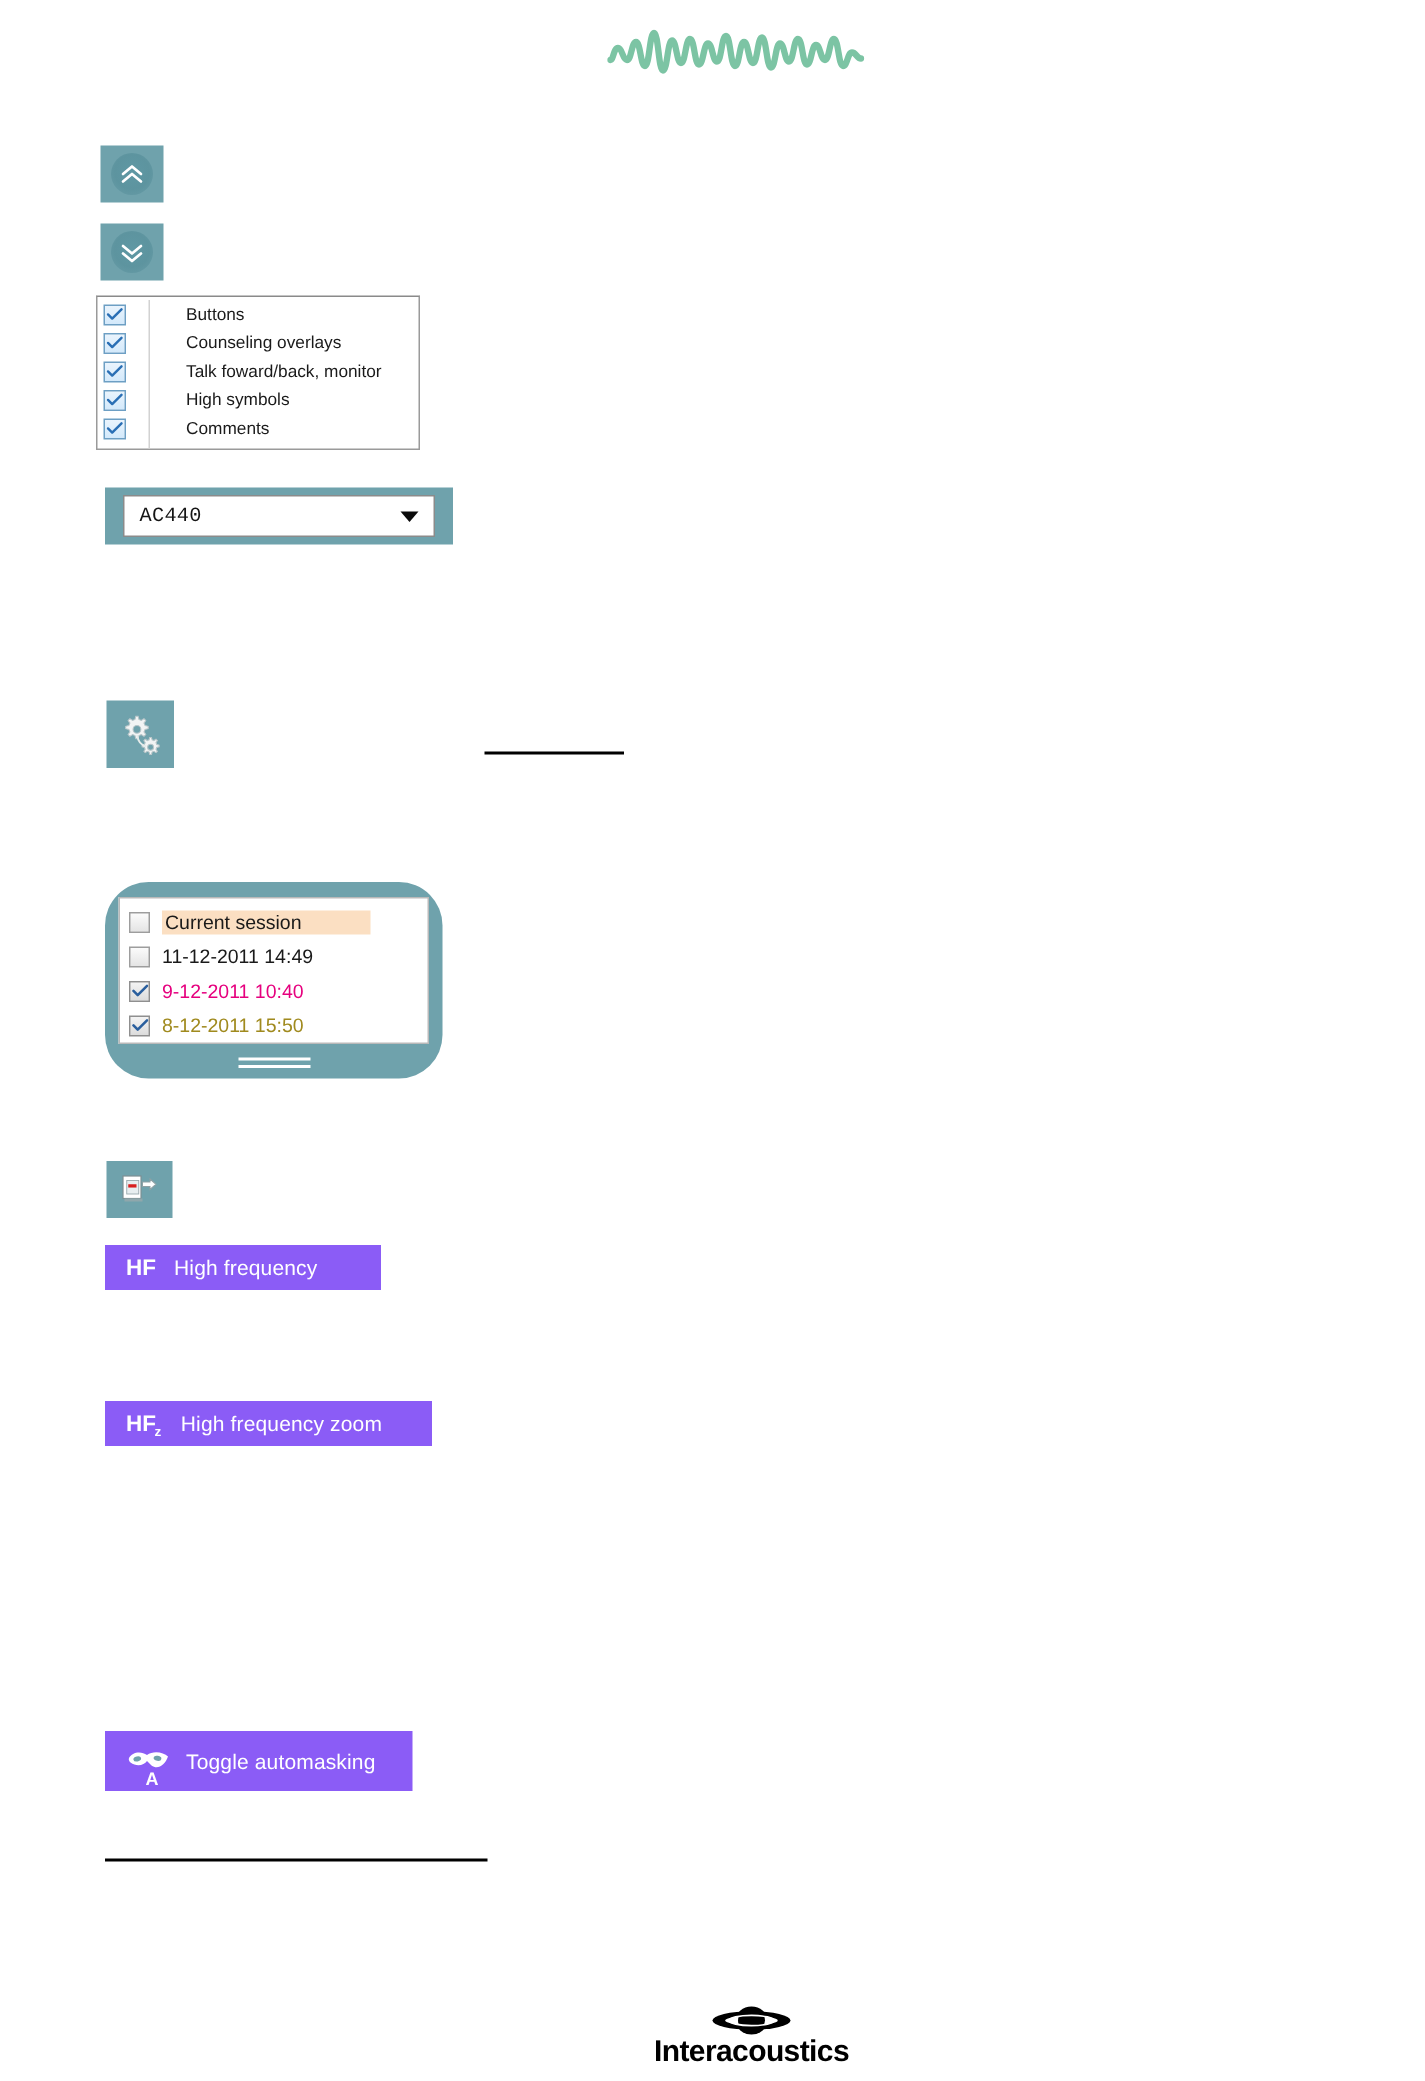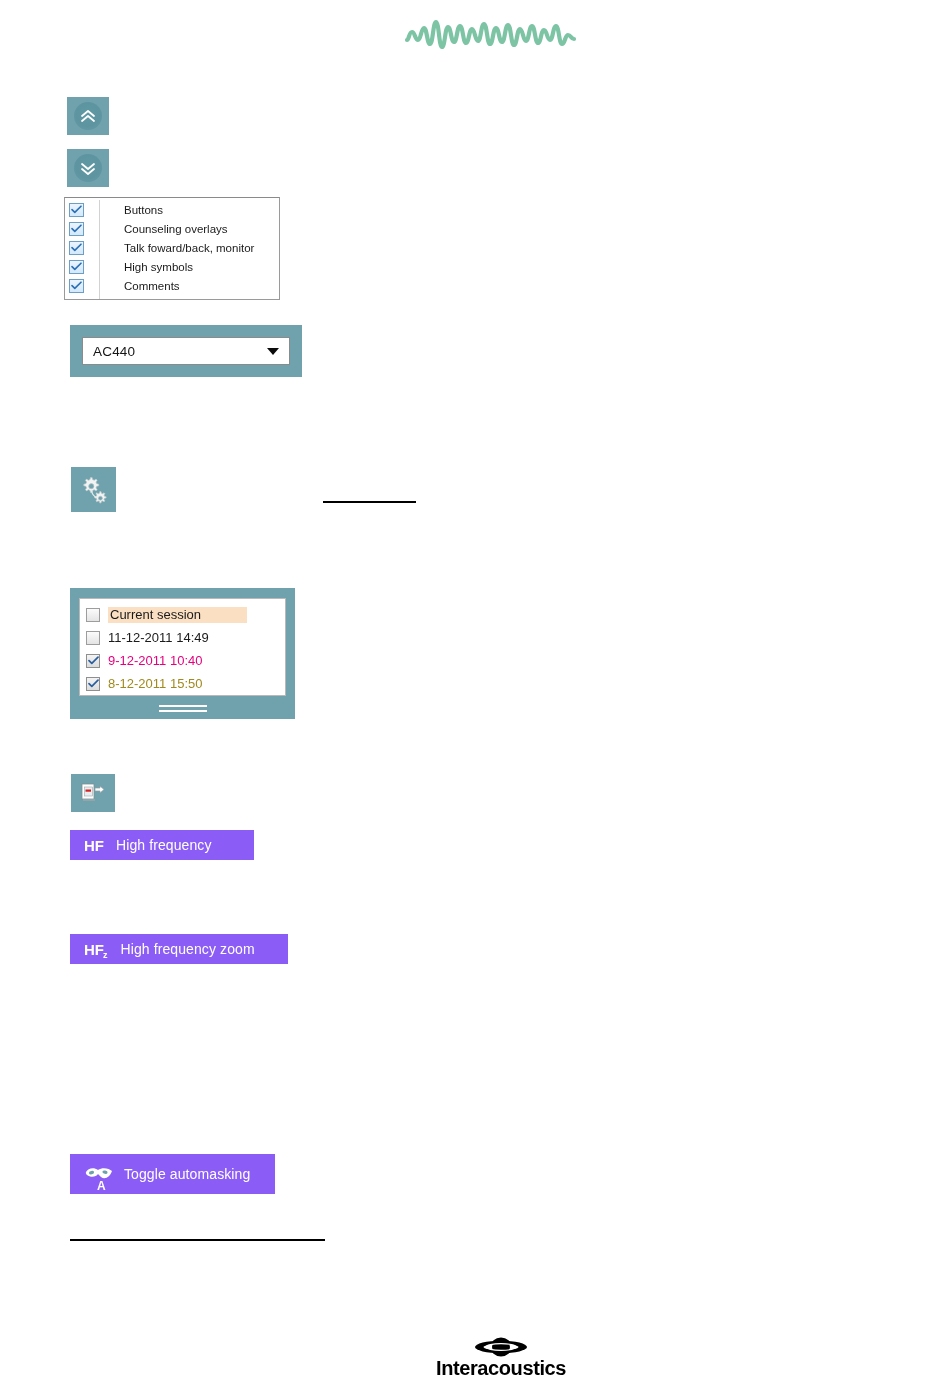--- a/index.html
+++ b/index.html
@@ -76,23 +76,23 @@
   .checklist .divider-line {
     position: absolute;
     left: 34px; top: 2px; width: 1px; height: 99px;
     background: #d2d2d2;
   }
 
   
   .dropdown-frame {
     position: absolute;
     left: 47px; top: 325px;
-    width: 232px; height: 52px;
+    width: 232px; height: 38px;
     background: #6fa2ac;
-    display: flex; align-items: center; justify-content: center;
+    display: flex; align-items: center; justify-content: center; font-family: Liberation Mono, monospace;
   }
   .dropdown-box {
     width: 208px; height: 28px;
     background: #ffffff;
     border: 1px solid #8b8b8b;
     display: flex; align-items: center;
     padding: 0 6px 0 10px;
   }
   .dropdown-value {
     flex: 1 1 auto;
@@ -131,20 +131,21 @@
     background: #000000;
   }
 
   
   .session-panel {
     position: absolute;
     left: 47px; top: 588px;
     width: 225px; height: 131px;
     background: #6fa2ac;
     padding: 10px 9px 0 9px;
+    border-radius: 29px;
   }
   .session-inner {
     background: #ffffff;
     border: 1px solid #b9b9b9;
     width: 100%; height: 98px;
     padding: 4px 0 0 0;
   }
   .session-row {
     display: flex; align-items: center;
     height: 23px;

